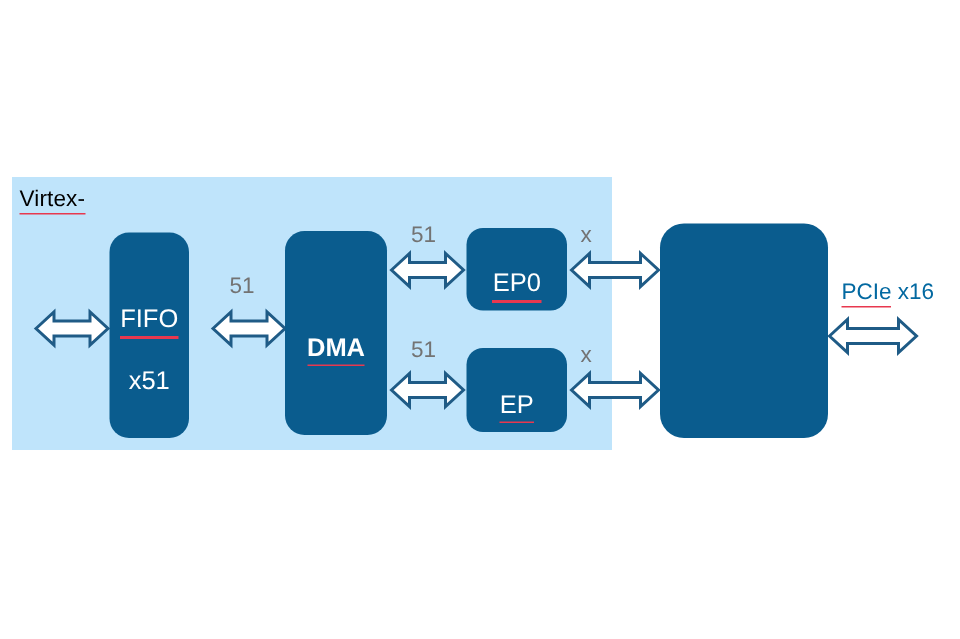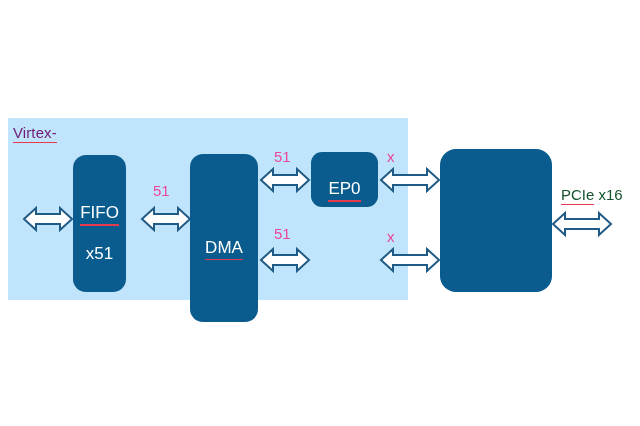--- a/index.html
+++ b/index.html
@@ -23,21 +23,21 @@
     top: 118px;
     width: 400px;
     height: 182px;
     background: #bfe4fb;
   }
   .fpga-label {
     position: absolute;
     left: 13px;
     top: 124px;
     font-size: 15px;
-    color: #701a75;
+    color: #000000;
     letter-spacing: 0.1px;
     white-space: nowrap;
   }
 
   
   .block {
     position: absolute;
     background: #0a5c8e;
     border-radius: 13px;
     color: #ffffff;
@@ -49,21 +49,21 @@
   .block .line {
     font-size: 17px;
     line-height: 1.25;
     white-space: nowrap;
     text-align: center;
     margin-top: 19px;
   }
   .block .line.gap { }
 
   #block-fifo { left: 73px;  top: 155px; width: 53px;  height: 137px; }
-  #block-dma  { left: 190px; top: 154px; width: 68px;  height: 168px; }
+  #block-dma  { left: 190px; top: 154px; width: 68px;  height: 136px; font-weight: bold; }
   #block-ep0  { left: 311px; top: 152px; width: 67px;  height: 55px;  border-radius: 11px; }
   #block-ep   { left: 311px; top: 232px; width: 67px;  height: 56px;  border-radius: 11px; }
   #block-pcie-core { left: 440px; top: 149px; width: 112px; height: 143px; border-radius: 16px; }
 
   
   .sp {
     position: relative;
     display: inline-block;
   }
   .sp::after {
@@ -79,27 +79,27 @@
   
   .arrow {
     position: absolute;
   }
   .arrow svg { display: block; }
 
   
   .conn-label {
     position: absolute;
     font-size: 15px;
-    color: #ec4899;
+    color: #737373;
     white-space: nowrap;
   }
   .pcie-label {
     position: absolute;
     font-size: 15px;
-    color: #14532d;
+    color: #0369a1;
     white-space: nowrap;
   }
 </style>
 </head>
 <body>
 
 <div id="canvas">
 
   <div class="fpga-panel"></div>
   <div class="fpga-label">
@@ -148,20 +148,25 @@
       <polygon points="2,16 14,5 14,11 38,11 38,5 50,16 38,27 38,21 14,21 14,27" fill="#ffffff" stroke="#1f5b86" stroke-width="2" stroke-linejoin="miter"></polygon>
     </svg>
   </div>
 
   <div class="block" id="block-ep0">
     <div class="line">
       <span class="sp">EP0</span>
     </div>
   </div>
 
+  <div class="block" id="block-ep">
+    <div class="line">
+      <span class="sp">EP</span>
+    </div>
+  </div>
 
   <div class="conn-label" style="left:387px; top:148px;">x</div>
 
   <div class="arrow" style="left:379px; top:164px;">
     <svg width="62" height="32" viewBox="0 0 62 32">
       <polygon points="2,16 14,5 14,11 48,11 48,5 60,16 48,27 48,21 14,21 14,27" fill="#ffffff" stroke="#1f5b86" stroke-width="2" stroke-linejoin="miter"></polygon>
     </svg>
   </div>
 
   <div class="conn-label" style="left:387px; top:228px;">x</div>

